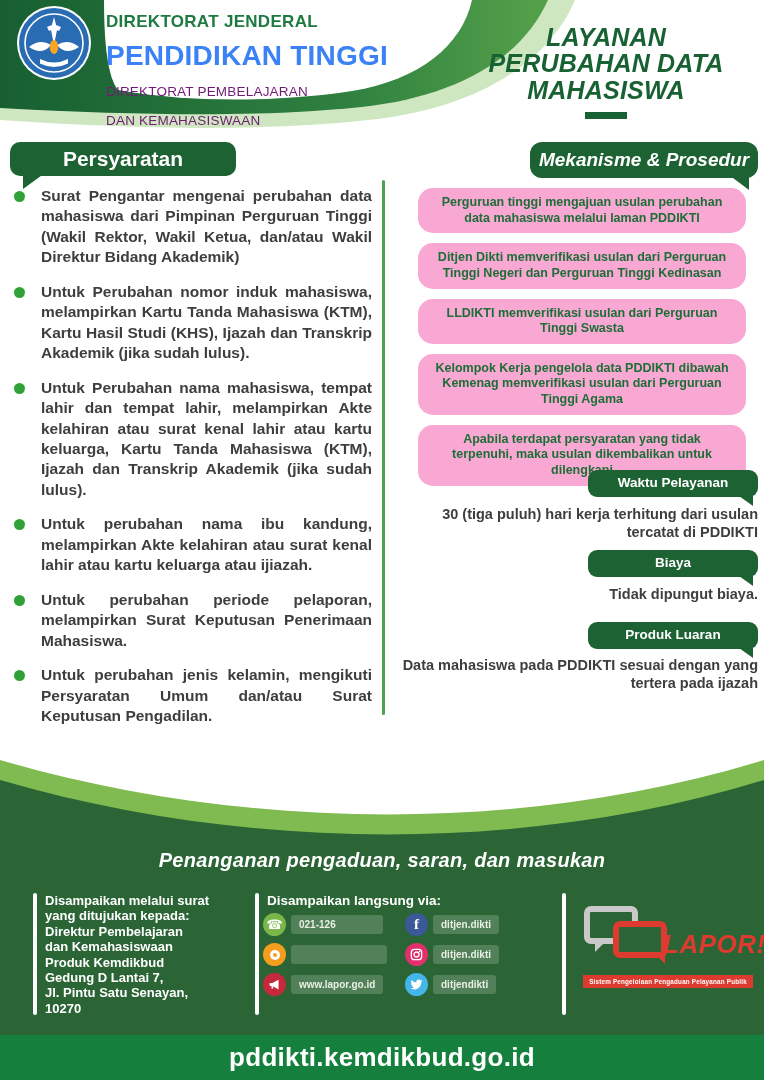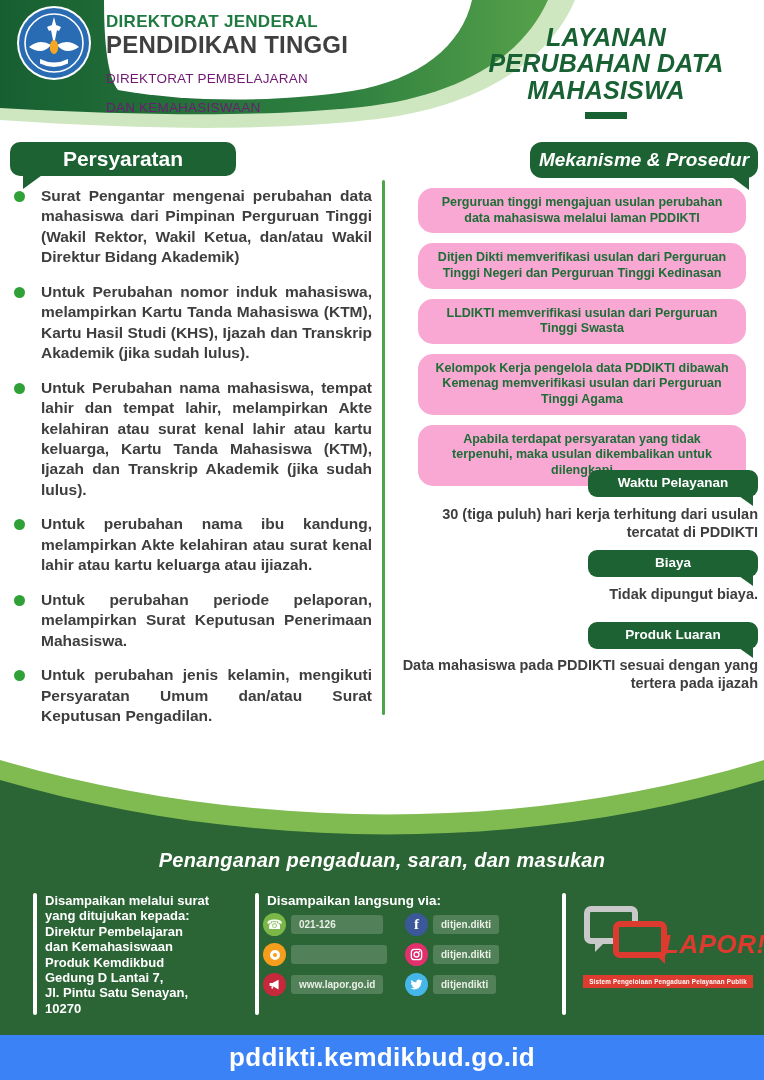--- a/index.html
+++ b/index.html
@@ -5,21 +5,21 @@
   * { margin:0; padding:0; box-sizing:border-box; }
   html,body { width:764px; height:1080px; }
   body { font-family:"Liberation Sans", sans-serif; background:#fff; }
   #page { position:relative; width:764px; height:1080px; overflow:hidden; background:#fff; }
 
   
   .swoosh-svg { position:absolute; left:0; top:0; }
   .logo { position:absolute; left:16px; top:5px; width:76px; height:76px; }
   .org-block { position:absolute; left:106px; top:13px; line-height:1.0; }
   .org-l1 { font-size:17px; font-weight:800; color:#1e7a40; letter-spacing:.3px; }
-  .org-l2 { font-size:24px; font-weight:800; color:#404040; margin-top:3px; letter-spacing:.2px; }
+  .org-l2 { font-size:28px; font-weight:800; color:#3b82f6; margin-top:12px; letter-spacing:.2px; }
   .org-l3, .org-l4 { font-size:13.5px; font-weight:400; color:#701a75; margin-top:15px; letter-spacing:.2px; }
   .poster-title { position:absolute; left:452px; top:24px; width:308px; text-align:center;
     font-style:italic; font-weight:800; font-size:25px; line-height:1.05; color:#176133; letter-spacing:.2px; }
   .title-dash { width:42px; height:7px; background:#176133; margin:9px auto 0; }
 
   
   .gbubble { position:absolute; background:#1d6233; color:#fff; font-weight:700; text-align:center;
     border-radius:10px; }
   .gbubble.tail-left::after { content:""; position:absolute; left:13px; bottom:-13px; width:0; height:0;
     border-top:16px solid #1d6233; border-right:22px solid transparent; }
@@ -76,21 +76,21 @@
   .pill.w58 { min-width:58px; }
 
   .lapor-block { position:absolute; left:583px; top:903px; width:172px; }
   .lapor-logo { position:relative; height:72px; }
   .lapor-title { position:absolute; left:80px; top:26px; font-size:26px; font-weight:800; font-style:italic;
     color:#dd3b2f; letter-spacing:.5px; }
   .lapor-strip { width:170px; height:13px; background:#dd3b2f; color:#fff; font-size:6.3px; font-weight:700;
     text-align:center; line-height:13px; letter-spacing:.2px; overflow:hidden; }
 
   
-  .footer { position:absolute; left:0; top:1035px; width:764px; height:45px; background:#3b82f6;
+  .footer { position:absolute; left:0; top:1035px; width:764px; height:45px; background:#15803d;
     color:#fff; font-weight:700; font-size:26px; text-align:center; line-height:45px; letter-spacing:.3px; }
 </style>
 </head>
 <body>
 
 <div id="page">
 
   <svg class="swoosh-svg" width="764" height="140" viewBox="0 0 764 140">
     <defs>
       <linearGradient id="bandGrad" x1="0" y1="0" x2="764" y2="0" gradientUnits="userSpaceOnUse">

